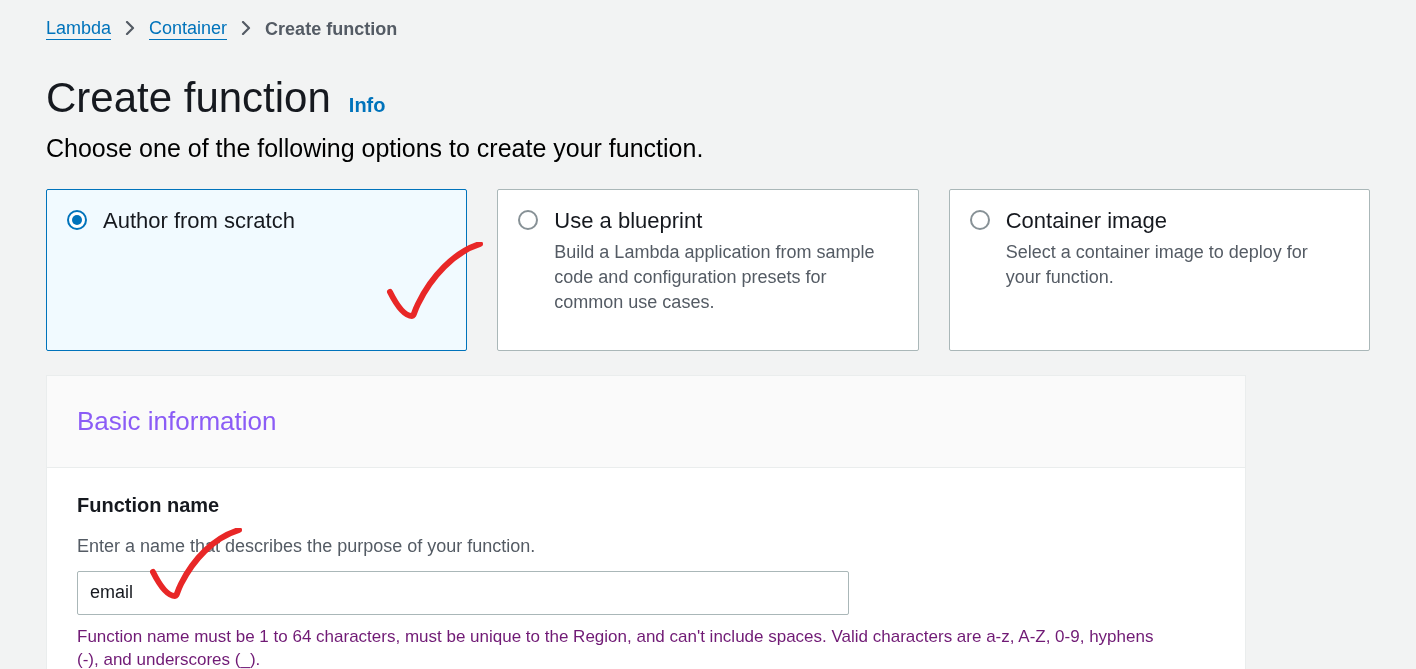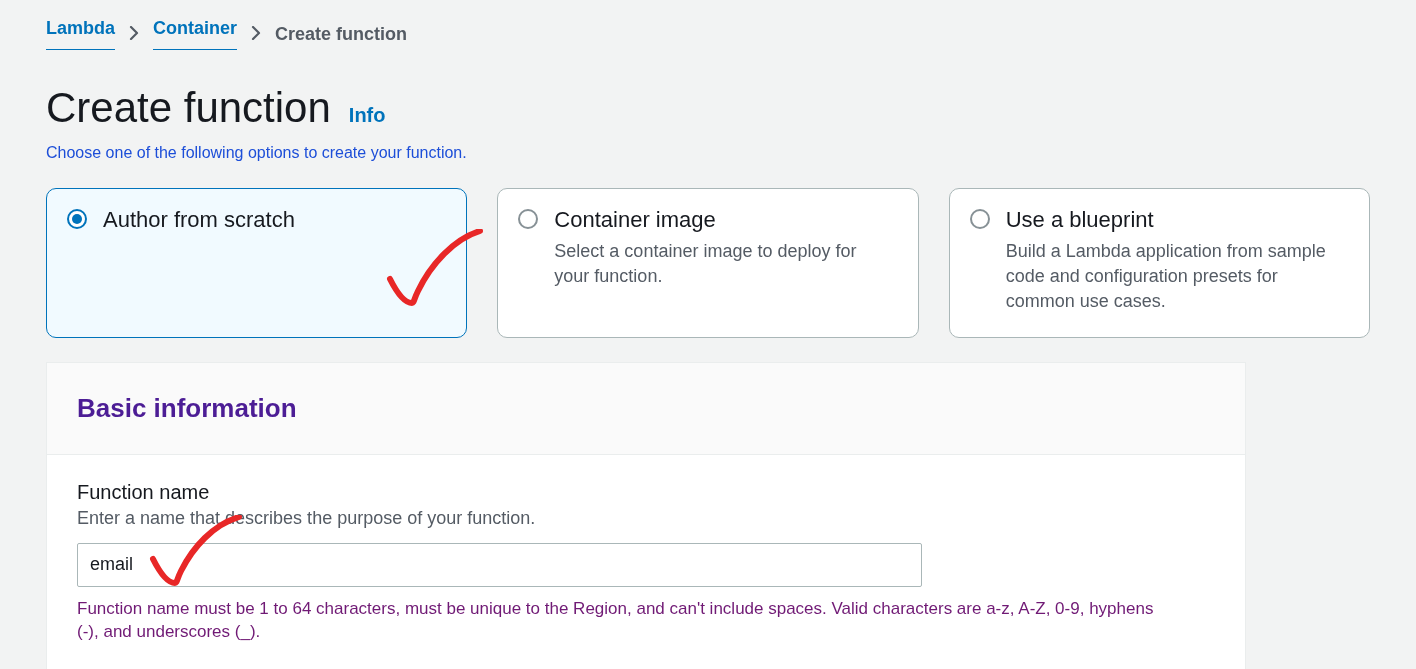--- a/index.html
+++ b/index.html
@@ -21,22 +21,21 @@
     align-items: center;
     gap: 14px;
     font-size: 18px;
     font-weight: 400;
     margin-bottom: 34px;
   }
   .breadcrumb a {
     color: #0073bb;
     text-decoration: none;
     border-bottom: 1px solid #0073bb;
-    padding-bottom: 10px;
-    font-weight: bold;
+    padding-bottom: 0;
   }
   .breadcrumb .sep {
     color: #545b64;
     font-size: 18px;
     font-weight: 700;
   }
   .breadcrumb .current {
     color: #545b64;
     font-weight: 700;
   }
@@ -52,38 +51,38 @@
     font-size: 42px;
     font-weight: 400;
     color: #16191f;
   }
   .title-row .info {
     color: #0073bb;
     font-weight: 700;
     font-size: 20px;
   }
   .subtitle {
-    font-size: 16px;
-    color: #1d4ed8;
+    font-size: 25px;
+    color: #000000;
     margin-bottom: 26px;
   }
 
   
   .options {
     display: flex;
     gap: 30px;
     margin-bottom: 24px;
   }
   .option-card {
     position: relative;
     flex: 1;
     background: #fff;
     border: 1px solid #aab7b8;
-    border-radius: 10px;
-    padding: 18px 22px 22px 56px;
+    border-radius: 2px;
+    padding: 18px 22px 34px 56px;
     min-height: 135px;
     cursor: pointer;
   }
   .option-card.selected {
     background: #f1faff;
     border: 1px solid #0073bb;
   }
   .option-card .radio {
     position: absolute;
     left: 20px;
@@ -129,40 +128,40 @@
     border: 1px solid #eaeded;
     width: 1200px;
   }
   .panel-header {
     background: #fafafa;
     border-bottom: 1px solid #eaeded;
     padding: 30px;
   }
   .panel-header h2 {
     font-size: 26px;
-    font-weight: 700;
-    color: #4c1d95;
+    font-weight: 400;
+    color: #8b5cf6;
   }
   .panel-body {
     padding: 26px 30px 40px 30px;
     position: relative;
   }
   .field-label {
     font-size: 20px;
-    font-weight: 400;
-    color: #16191f;
-    margin-bottom: 4px;
+    font-weight: 700;
+    color: #16191f;
+    margin-bottom: 19px;
   }
   .field-hint {
     font-size: 18px;
     color: #545b64;
     margin-bottom: 14px;
   }
   .field-input {
-    width: 845px;
+    width: 772px;
     height: 44px;
     border: 1px solid #aab7b8;
     border-radius: 2px;
     padding: 0 12px;
     font-size: 18px;
     color: #16191f;
     background: #fff;
   }
   .field-constraint {
     font-size: 17px;
@@ -205,28 +204,28 @@
       <span class="radio"></span>
       <h3>Author from scratch</h3>
 
       <svg class="annot-check" style="right:-20px; bottom:18px; width:110px; height:90px;" viewBox="0 0 110 90">
         <path d="M14 50 C 20 62, 28 74, 36 74 C 38 74, 38 70, 42 62 C 55 35, 78 10, 104 2" stroke="#e82727" stroke-width="6" fill="none" stroke-linecap="round" stroke-linejoin="round"></path>
       </svg>
     </div>
 
     <div class="option-card">
       <span class="radio"></span>
+      <h3>Use a blueprint</h3>
+      <p>Build a Lambda application from sample code and configuration presets for common use cases.</p>
+    </div>
+
+    <div class="option-card">
+      <span class="radio"></span>
       <h3>Container image</h3>
       <p>Select a container image to deploy for your function.</p>
-    </div>
-
-    <div class="option-card">
-      <span class="radio"></span>
-      <h3>Use a blueprint</h3>
-      <p>Build a Lambda application from sample code and configuration presets for common use cases.</p>
     </div>
 
   </div>
 
   <div class="panel">
     <div class="panel-header">
       <h2>Basic information</h2>
     </div>
     <div class="panel-body">
       <div class="field-label">Function name</div>

